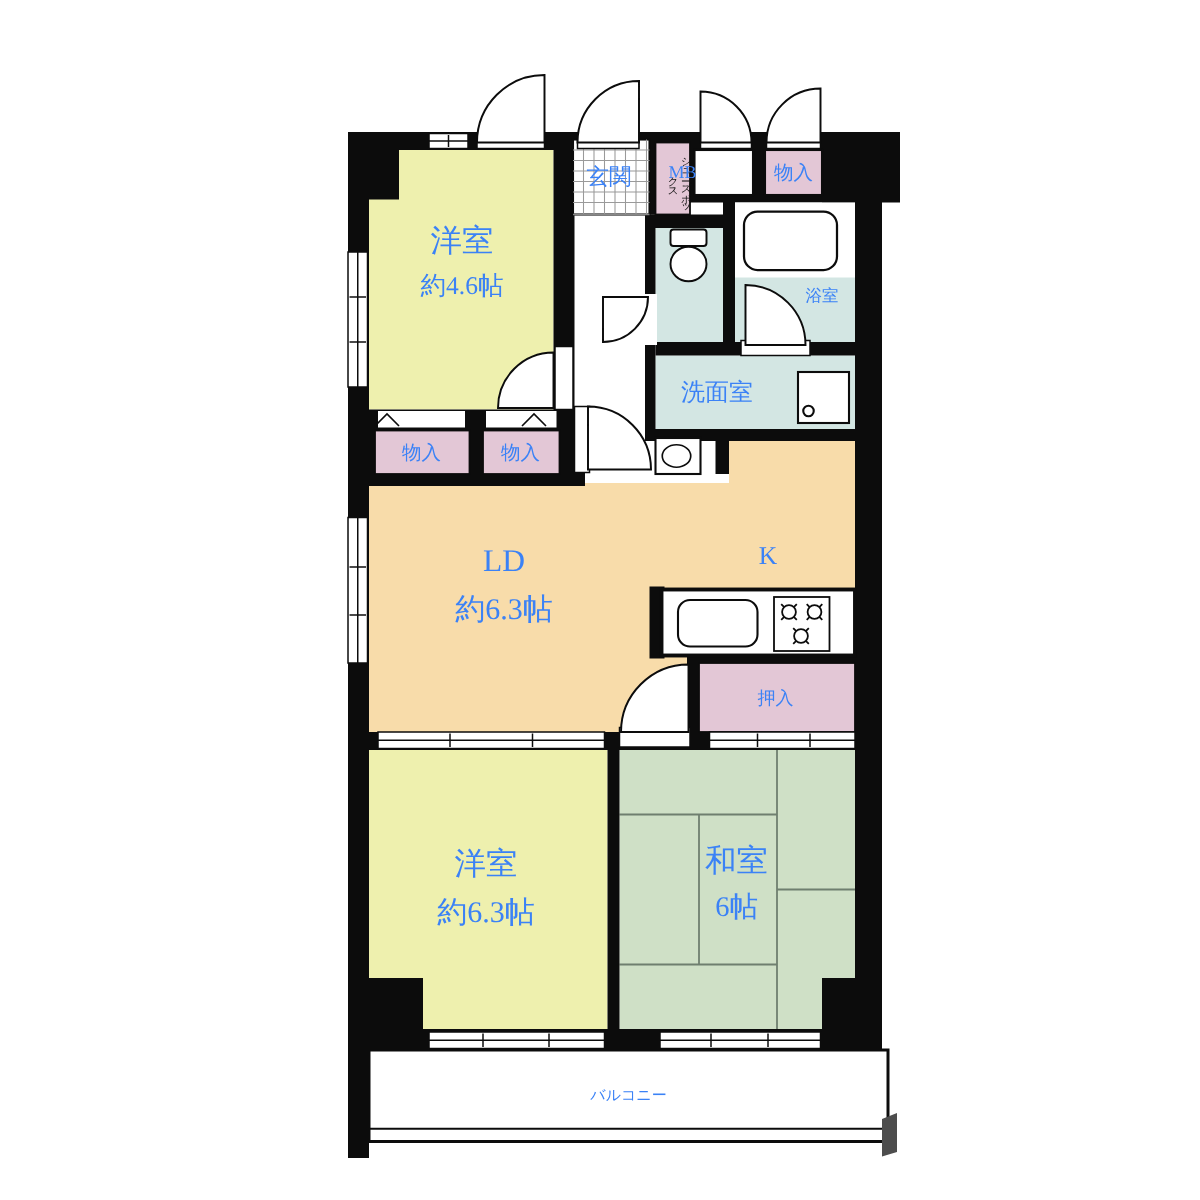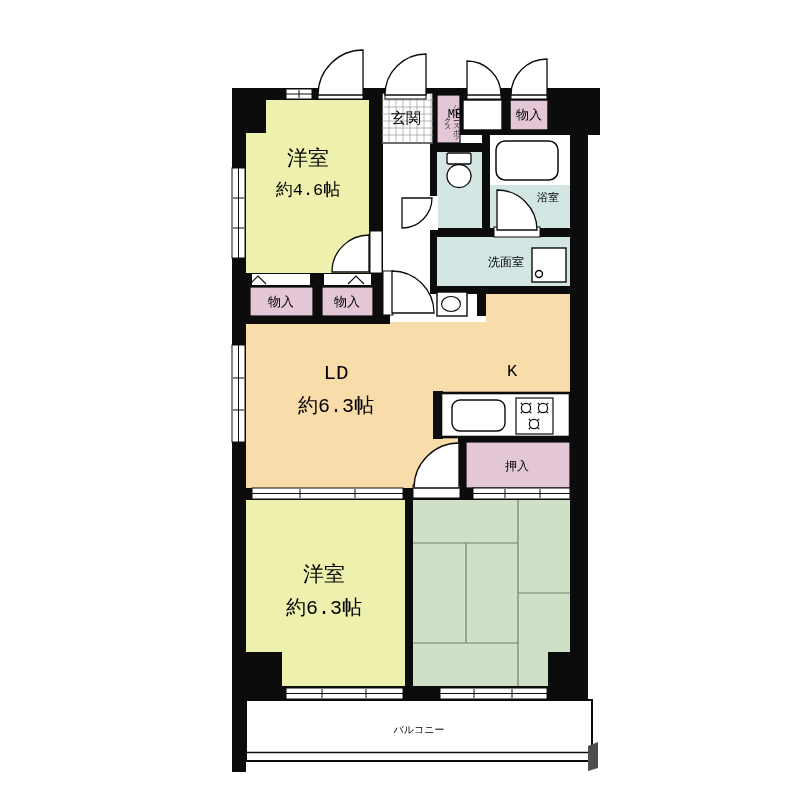--- a/index.html
+++ b/index.html
@@ -1,20 +1,20 @@
 <!DOCTYPE html>
 <html><head>
 <meta charset="utf-8">
 <style>
   html,body{margin:0;padding:0;background:#ffffff;}
   #stage{position:relative;width:800px;height:800px;background:#ffffff;overflow:hidden;
          font-family:"Liberation Sans","DejaVu Sans",sans-serif;}
   #plan-svg{position:absolute;left:0;top:0;}
-  .lbl{position:absolute;transform:translate(-50%,-50%);color:#000000;text-align:center;
-       white-space:nowrap;font-family:Liberation Mono, monospace;}
+  .lbl{position:absolute;transform:translate(-50%,-50%);color:#3b82f6;text-align:center;
+       white-space:nowrap;font-family:Liberation Serif, serif;}
   .lbl span{display:block;}
   .two-line{line-height:1.62;}
   .v-label{position:absolute;writing-mode:vertical-rl;text-orientation:upright;
            white-space:normal;letter-spacing:0px;line-height:1.25;color:#111;
            font-size:7px;width:22px;height:42px;text-align:center;}
 </style>
 </head>
 <body>
 
 <div id="stage">
@@ -197,27 +197,31 @@
 
   <div class="lbl two-line" style="left:308px;top:174px;font-size:21px">
     <span>洋室</span>
     <span style="font-size:17px">約4.6帖</span>
   </div>
   <div class="lbl" style="left:406px;top:118px;font-size:15px">玄関</div>
   <div class="v-label" style="left:438px;top:99px">シューズボックス</div>
   <div class="lbl" style="left:455px;top:115px;font-size:12px">MB</div>
   <div class="lbl" style="left:529px;top:115px;font-size:13px">物入</div>
   <div class="lbl" style="left:548px;top:197px;font-size:11px">浴室</div>
-  <div class="lbl" style="left:506px;top:262px;font-size:12px">洗面室</div>
+  <div class="lbl" style="left:478px;top:262px;font-size:16px">洗面室</div>
   <div class="lbl" style="left:281px;top:302px;font-size:13px">物入</div>
   <div class="lbl" style="left:347px;top:302px;font-size:13px">物入</div>
   <div class="lbl two-line" style="left:336px;top:390px;font-size:21px">
     <span>LD</span>
     <span style="font-size:20px">約6.3帖</span>
   </div>
   <div class="lbl" style="left:512px;top:371px;font-size:17px">K</div>
   <div class="lbl" style="left:517px;top:466px;font-size:12px">押入</div>
   <div class="lbl two-line" style="left:324px;top:592px;font-size:21px">
     <span>洋室</span>
     <span style="font-size:20px">約6.3帖</span>
   </div>
+  <div class="lbl two-line" style="left:491px;top:589px;font-size:21px">
+    <span>和室</span>
+    <span style="font-size:19px">6帖</span>
+  </div>
   <div class="lbl" style="left:419px;top:730px;font-size:10px">バルコニー</div>
 </div>
 
 </body></html>

